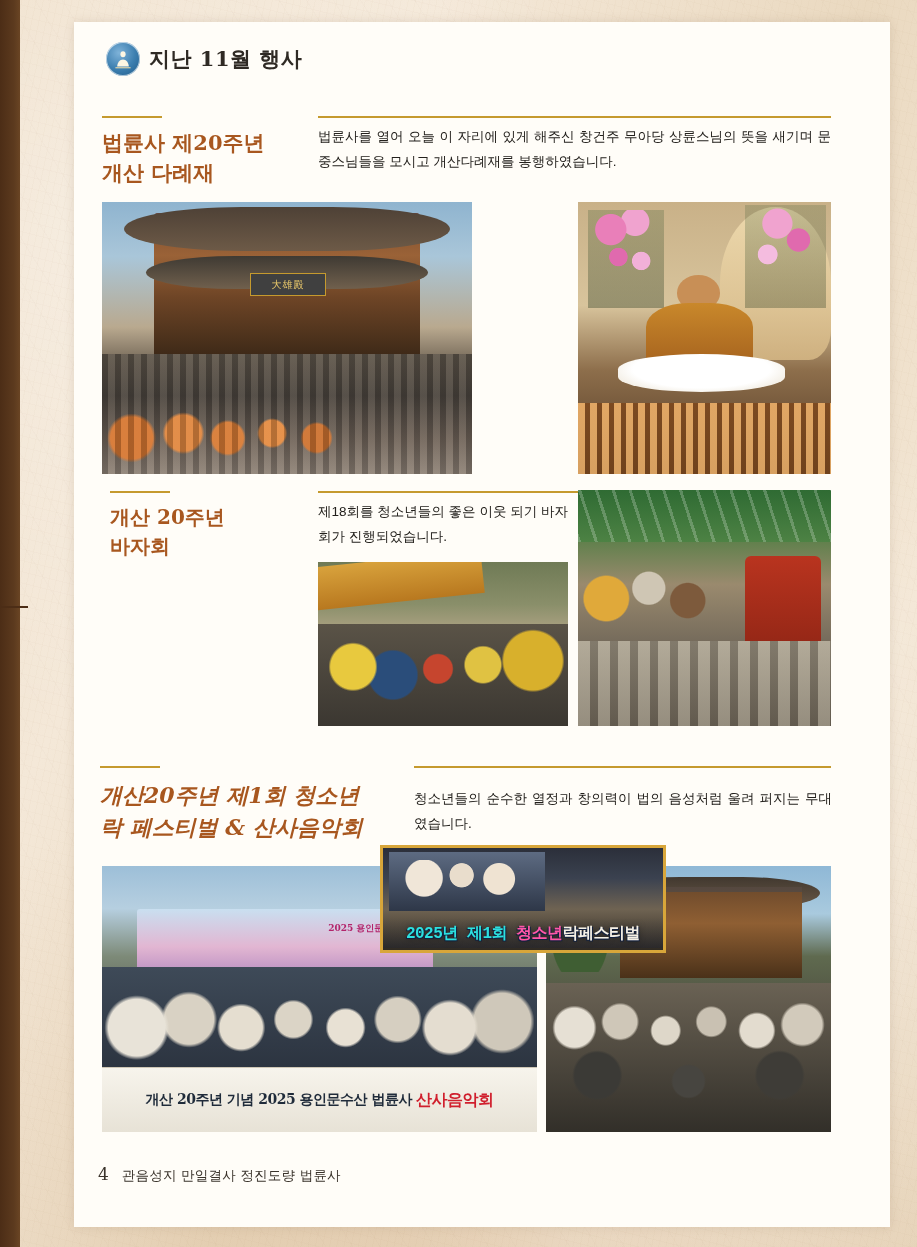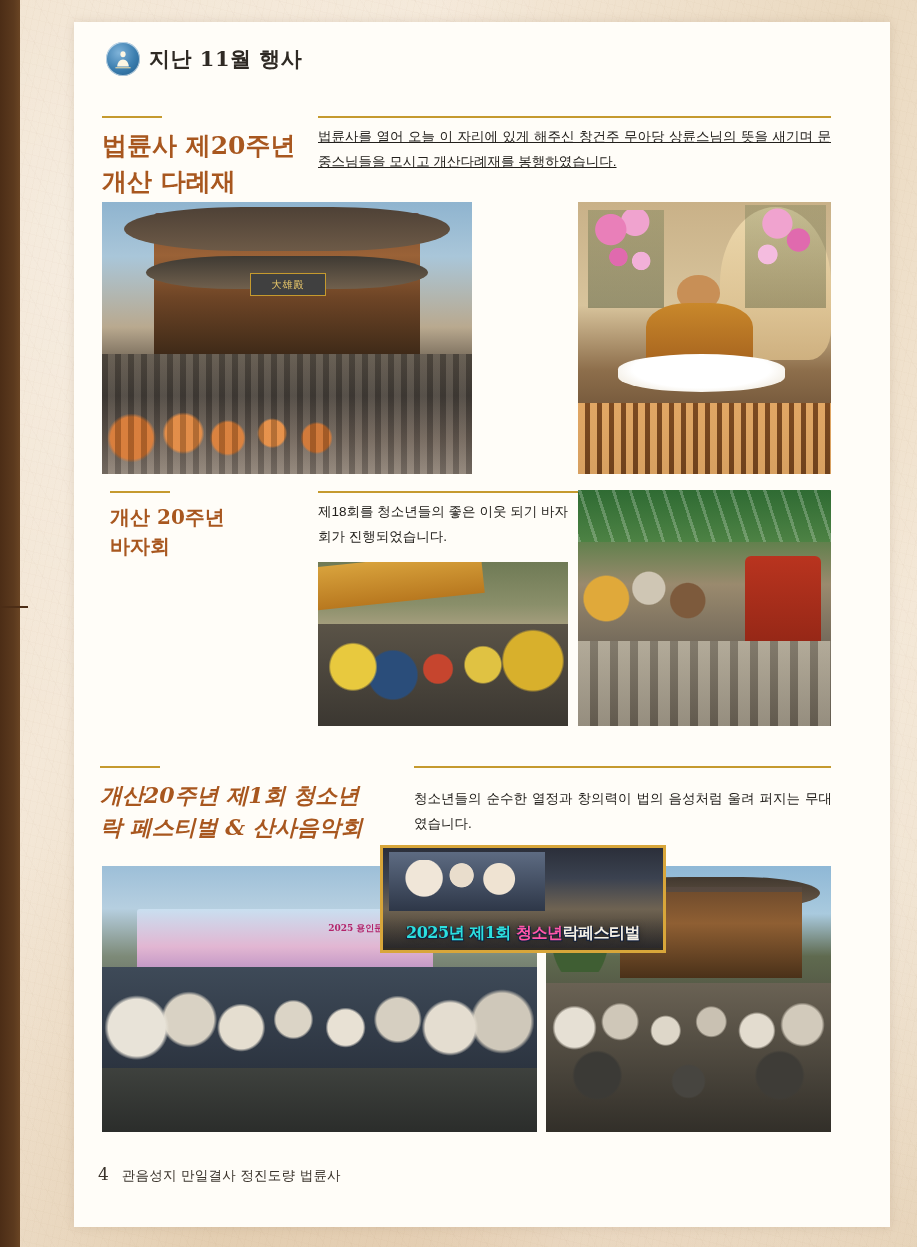--- a/index.html
+++ b/index.html
@@ -92,35 +92,35 @@
 
   
   .sec-title {
     position: absolute;
     font-family: "DejaVu Serif", serif;
     font-weight: 700;
     color: #a8571f;
     line-height: 1.45;
     white-space: pre-line;
   }
-  #sec1-title { left: 102px; top: 128px; width: 215px; font-size: 25px; }
+  #sec1-title { left: 102px; top: 128px; width: 215px; font-size: 21px; }
   #sec2-title { left: 110px; top: 503px; width: 205px; font-size: 20px; color:#a8571f; }
   #sec3-title { left: 100px; top: 780px; width: 300px; font-size: 22px; font-style: italic; }
 
   
   .sec-desc {
     position: absolute;
     font-family: "Liberation Sans", sans-serif;
     font-size: 13.5px;
     color: #23201c;
     line-height: 1.85;
     text-align: justify;
     text-justify: inter-character;
   }
-  #sec1-desc { left: 318px; top: 125px; width: 513px; text-decoration: underline; }
+  #sec1-desc { left: 318px; top: 125px; width: 513px; }
   #sec2-desc { left: 318px; top: 500px; width: 250px; }
   #sec3-desc { left: 414px; top: 776px; width: 418px; margin-top: 11px; }
 
   
   .photo {
     position: absolute;
     overflow: hidden;
     background: #9a8f80;
   }
   .photo .cap {
@@ -305,21 +305,21 @@
   #photo-5 .banner-strip {
     position:absolute; left:0; bottom:2%; width:100%; height:30%;
     background: linear-gradient(180deg, rgba(20,30,60,.0) 0%, rgba(20,30,60,.25) 100%);
   }
   #photo-5 .cap {
     bottom: 6px;
     font-size: 16px;
     letter-spacing: -.5px;
     text-shadow: 1px 1px 0 #13213f, -1px 1px 0 #13213f, 0 0 6px rgba(0,0,0,.5);
   }
-  #photo-5 .cap .p1 { color:#2ce0e0; }
+  #photo-5 .cap .p1 { color:#2ce0e0;font-family:Liberation Mono, monospace; }
   #photo-5 .cap .p2 { color:#ff57a8; }
   #photo-5 .cap .p3 { color:#f5f0e6; }
 
   
   #photo-6 { left: 102px; top: 866px; width: 435px; height: 266px; }
   #photo-6 .bg {
     position:absolute; inset:0;
     background: linear-gradient(180deg,#9dbfd8 0%, #b6cfe0 16%, #7d8a78 34%, #4b4f4a 60%, #2b2d2b 100%);
   }
   #photo-6 .backdrop {
@@ -481,20 +481,24 @@
   <div class="cap">
     <span class="p1">2025년 제1회 </span><span class="p2">청소년</span><span class="p3">락페스티벌</span>
   </div>
 </div>
 
 <div id="photo-6" class="photo">
   <div class="bg"></div>
   <div class="backdrop"></div>
   <div class="backdrop-text">2025 용인문수산</div>
   <div class="rows"></div>
+  <div class="banner">
+    <span class="t1">개산 20주년 기념 2025 용인문수산 법륜사</span>
+    <span class="t2">산사음악회</span>
+  </div>
 </div>
 
 <div id="photo-7" class="photo">
   <div class="bg"></div>
   <div class="tree"></div>
   <div class="roof"></div>
   <div class="hall"></div>
   <div class="audience"></div>
 </div>
 

